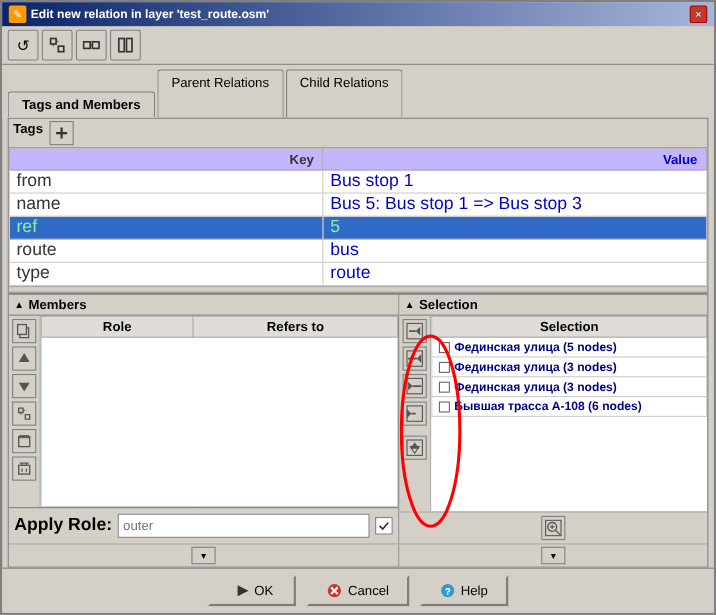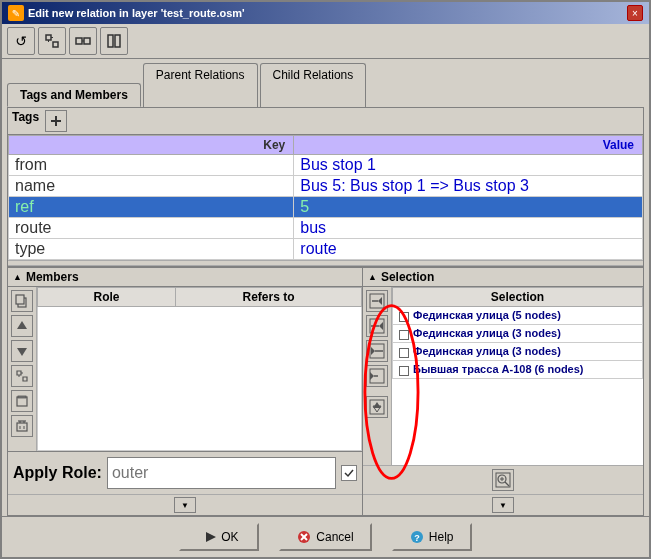--- a/index.html
+++ b/index.html
@@ -280,24 +280,24 @@
       flex-shrink: 0;
     }
 
     .apply-role-label {
       font-size: 16px;
       font-weight: bold;
     }
 
     .apply-role-input {
       flex: 1;
-      height: 32px;
+      height: 22px;
       border: 1px solid #808080;
       padding: 1px 4px;
-      font-size: 16px;
+      font-size: 12px;
       background: white;
       color: #aaa;
     }
 
     .apply-role-check {
       width: 16px;
       height: 16px;
       border: 1px solid #808080;
       background: white;
       display: flex;
@@ -375,21 +375,21 @@
       justify-content: center;
       background: #d4d0c8;
       flex-shrink: 0;
     }
 
     
     .bottom-buttons {
       padding: 6px;
       display: flex;
       justify-content: center;
-      gap: 20px;
+      gap: 10px;
       background: #d4d0c8;
       border-top: 1px solid #808080;
       flex-shrink: 0;
     }
 
     .action-btn {
       height: 28px;
       padding: 0 16px;
       border: 2px outset #d4d0c8;
       background: #d4d0c8;

